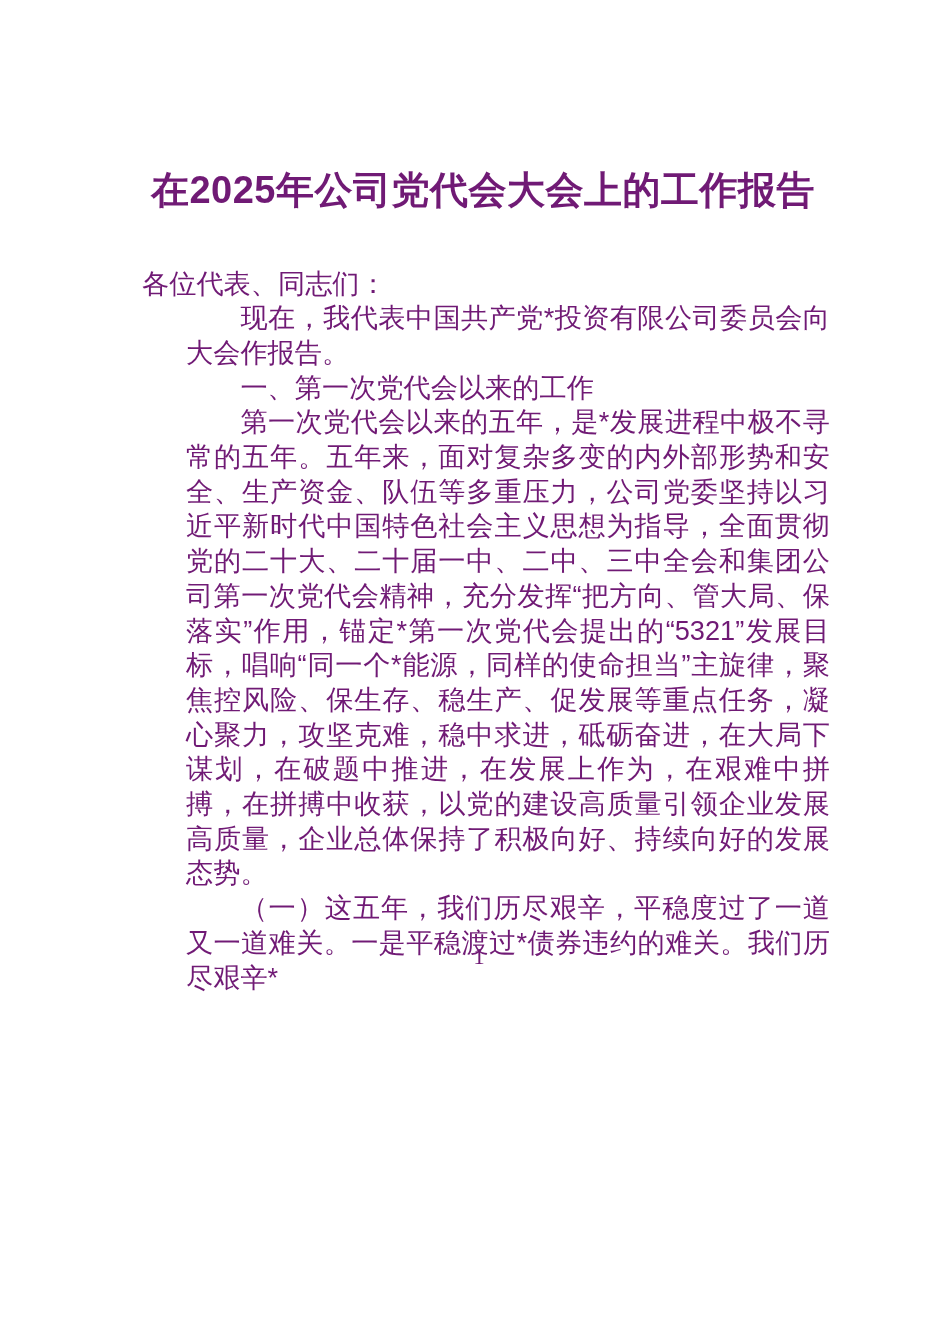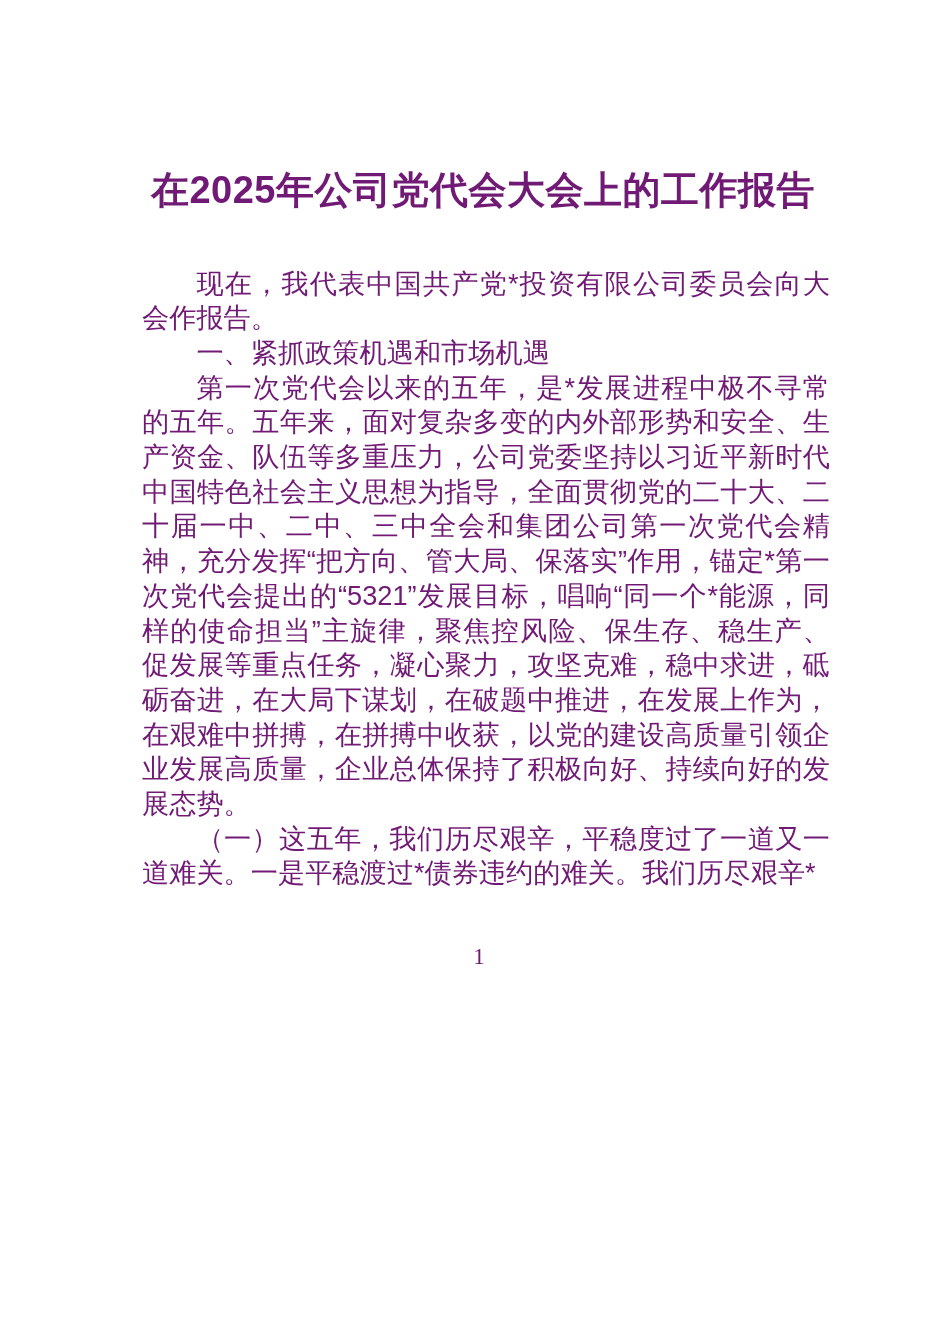--- a/index.html
+++ b/index.html
@@ -40,20 +40,21 @@
     text-align: justify;
     text-justify: inter-ideograph;
     word-break: break-all;
   }
   .doc-body p {
     margin: 0;
     padding: 0;
   }
   .doc-body p.indent {
     text-indent: 2em;
+    margin-left: 44px;
   }
 
   
   .page-number {
     position: absolute;
     left: 0;
     bottom: 128px;
     width: 100%;
     text-align: center;
     font-family: "Liberation Serif", "DejaVu Serif", serif;
@@ -62,21 +63,22 @@
   }
 </style>
 </head>
 <body>
 
 <div class="page">
 
   <h1 class="doc-title">在2025年公司党代会大会上的工作报告</h1>
 
   <div class="doc-body">
+    <p>各位代表、同志们：</p>
     <p class="indent">现在，我代表中国共产党*投资有限公司委员会向大会作报告。</p>
-    <p class="indent">一、紧抓政策机遇和市场机遇</p>
+    <p class="indent">一、第一次党代会以来的工作</p>
     <p class="indent">第一次党代会以来的五年，是*发展进程中极不寻常的五年。五年来，面对复杂多变的内外部形势和安全、生产资金、队伍等多重压力，公司党委坚持以习近平新时代中国特色社会主义思想为指导，全面贯彻党的二十大、二十届一中、二中、三中全会和集团公司第一次党代会精神，充分发挥“把方向、管大局、保落实”作用，锚定*第一次党代会提出的“5321”发展目标，唱响“同一个*能源，同样的使命担当”主旋律，聚焦控风险、保生存、稳生产、促发展等重点任务，凝心聚力，攻坚克难，稳中求进，砥砺奋进，在大局下谋划，在破题中推进，在发展上作为，在艰难中拼搏，在拼搏中收获，以党的建设高质量引领企业发展高质量，企业总体保持了积极向好、持续向好的发展态势。</p>
     <p class="indent">（一）这五年，我们历尽艰辛，平稳度过了一道又一道难关。一是平稳渡过*债券违约的难关。我们历尽艰辛*</p>
   </div>
 
   <div class="page-number">1</div>
 
 </div>
 
 </body></html>

